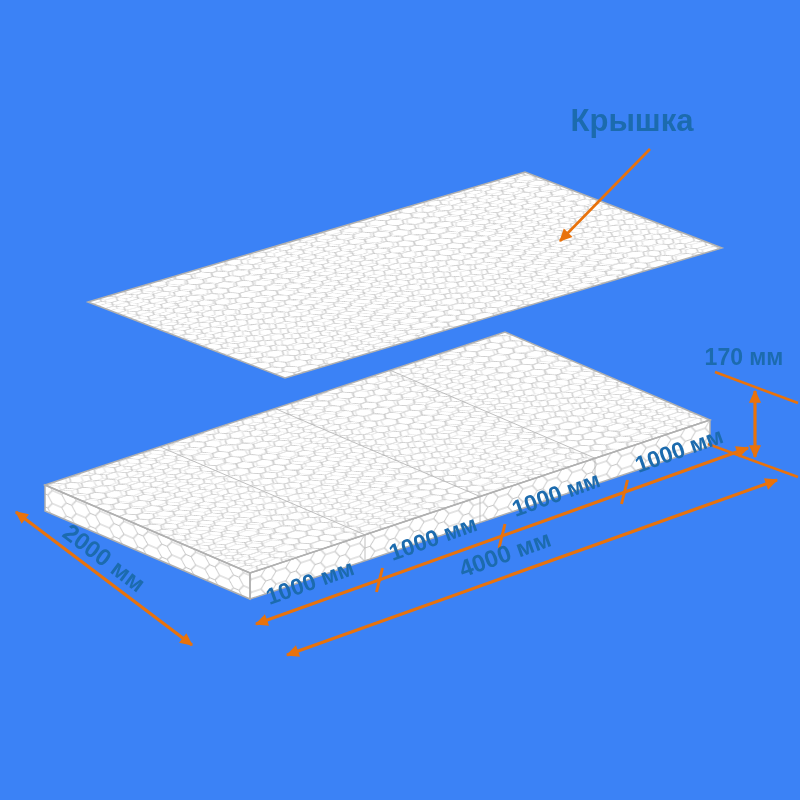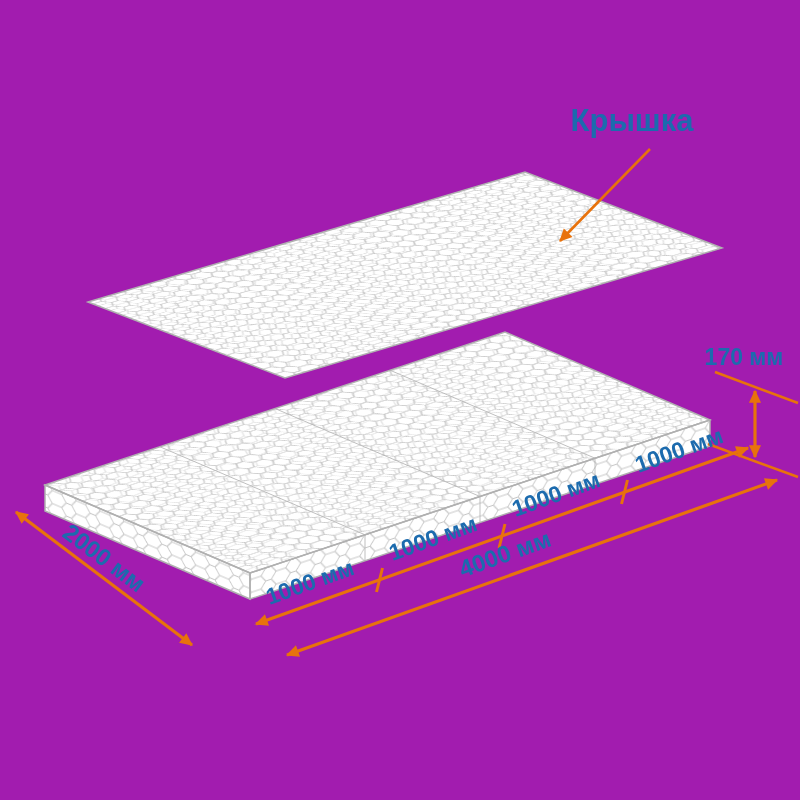--- a/index.html
+++ b/index.html
@@ -1,16 +1,16 @@
 <!DOCTYPE html>
 <html><head>
 <meta charset="utf-8">
 <style>
   html,body{margin:0;padding:0;background:#ffffff;}
-  .stage{position:relative;width:800px;height:800px;background:#a21caf;overflow:hidden;}
+  .stage{position:relative;width:800px;height:800px;background:#3b82f6;overflow:hidden;}
   g.lbl text{
     font-family:"Liberation Sans", sans-serif;
     font-weight:700;
   }
 </style>
 </head>
 <body>
 
 <div class="stage">
 <svg width="800" height="800" viewBox="0 0 800 800" xmlns="http://www.w3.org/2000/svg">

